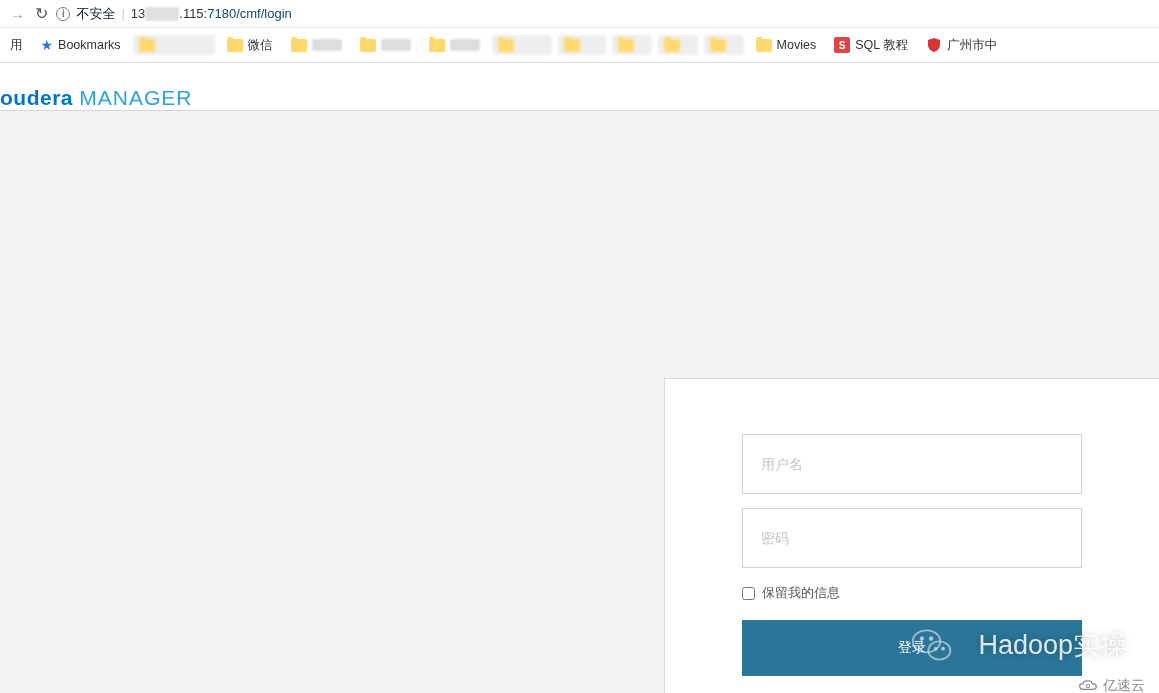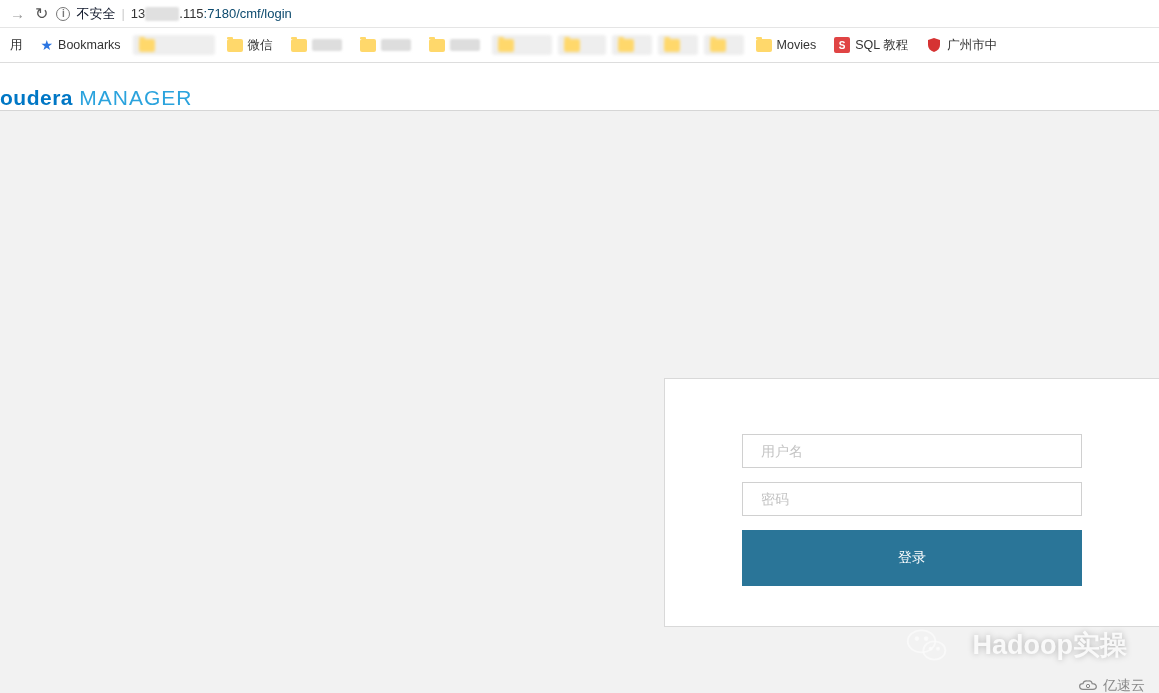--- a/index.html
+++ b/index.html
@@ -155,21 +155,21 @@
       right: 0;
       top: 267px;
       width: 495px;
       background: #fff;
       border: 1px solid #d9d9d9;
       border-right: none;
       padding: 55px 77px 40px 77px;
     }
     .login-input {
       width: 100%;
-      height: 34px;
+      height: 60px;
       border: 1px solid #d0d0d0;
       padding: 0 18px;
       font-size: 14px;
       color: #444;
       margin-bottom: 14px;
       background: #fff;
     }
     .login-input::placeholder { color: #c4c4c4; }
     .remember-row {
       display: flex;
@@ -199,21 +199,21 @@
     .wechat-wm {
       position: absolute;
       right: 32px;
       bottom: 26px;
       display: flex;
       align-items: center;
       gap: 24px;
       color: rgba(255,255,255,0.85);
       text-shadow: 0 0 6px rgba(0,0,0,0.25);
       font-size: 27px;
-      font-weight: 700;
+      font-weight: 400;
       pointer-events: none;
     }
     .wechat-icon {
       width: 44px; height: 44px;
       opacity: 0.7;
     }
     .yisu-wm {
       position: absolute;
       right: 14px;
       bottom: -2px;
@@ -309,20 +309,24 @@
     <span class="brand-oudera">oudera</span>
     <span class="brand-manager">MANAGER</span>
   </span>
 </div>
 
 <div class="main">
 
   <div class="login-panel">
     <input class="login-input" type="text" placeholder="用户名" style="">
     <input class="login-input" type="password" placeholder="密码" style="">
+    <div class="remember-row">
+      <input type="checkbox" class="remember-cb" style="">
+      <span class="remember-label">保留我的信息</span>
+    </div>
     <button class="login-btn">登录</button>
   </div>
 
   <div class="wechat-wm">
     <svg class="wechat-icon" viewBox="0 0 48 48">
       <g fill="none" stroke="rgba(255,255,255,0.75)" stroke-width="2">
         <ellipse cx="18" cy="20" rx="15" ry="12"></ellipse>
         <ellipse cx="32" cy="30" rx="12" ry="10"></ellipse>
         <circle cx="13" cy="17" r="1.5" fill="rgba(255,255,255,0.75)"></circle>
         <circle cx="23" cy="17" r="1.5" fill="rgba(255,255,255,0.75)"></circle>

